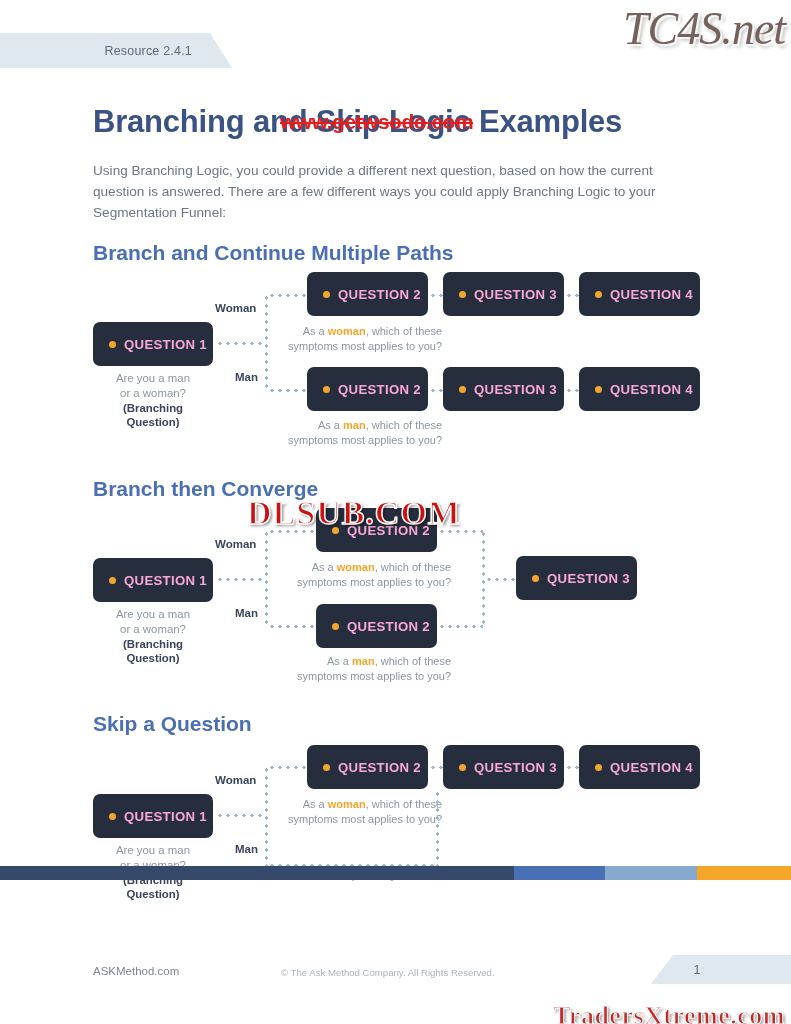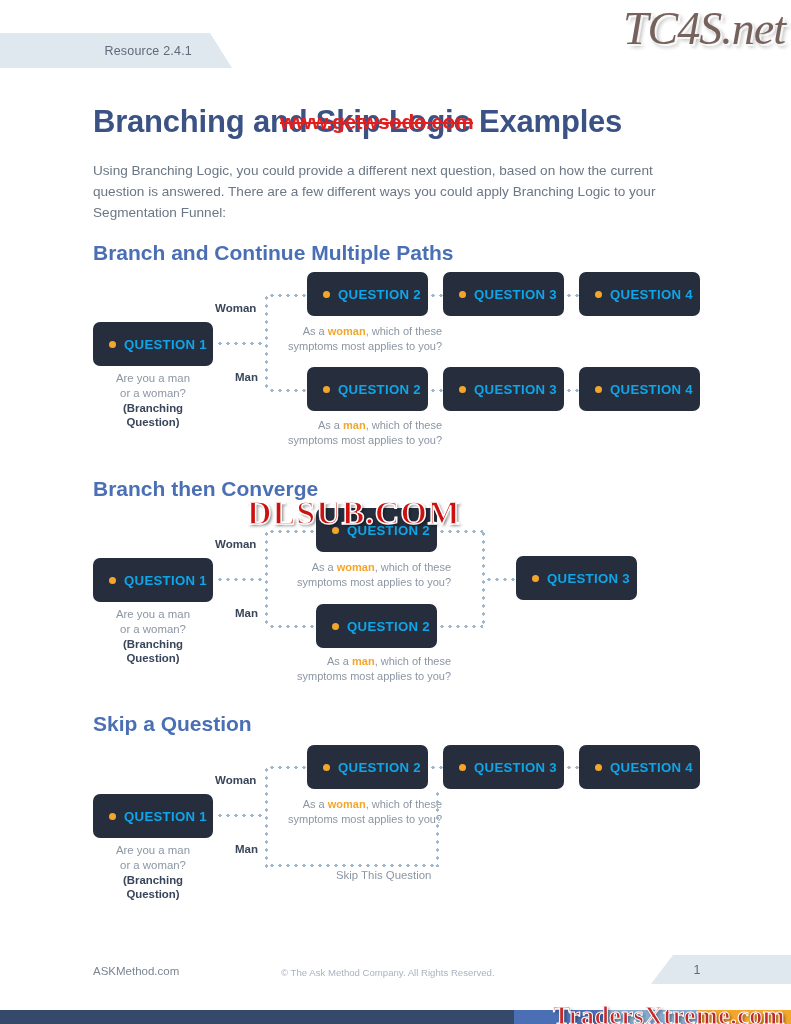--- a/index.html
+++ b/index.html
@@ -2,21 +2,21 @@
 <html><head>
 <meta charset="utf-8">
 <style>
   * { box-sizing: border-box; margin: 0; padding: 0; }
   html, body {
     width: 791px; height: 1024px;
     background: #ffffff;
     font-family: "Liberation Sans", sans-serif;
     overflow: hidden;
   }
-  .page { position: relative; width: 791px; height: 1024px; background: #fff; padding-left: 24px; }
+  .page { position: relative; width: 791px; height: 880px; background: #fff; padding-left: 24px; }
 
   
   .resource-tab {
     position: absolute; left: 0; top: 33px;
     width: 232px; height: 35px;
     background: #dfe7ef;
     clip-path: polygon(0 0, 210px 0, 232px 100%, 0 100%);
     display: flex; align-items: center; justify-content: flex-end;
   }
   .resource-tab-label {
@@ -58,21 +58,21 @@
   #sec3-heading { top: 712px; }
 
   
   .qbox {
     position: absolute;
     background: #262e3d;
     border-radius: 7px;
     display: flex; align-items: center;
     height: 44px;
     padding: 0 16px;
-    color: #0ea5e9;
+    color: #f9a8d4;
   }
   .qbox .dot {
     width: 7px; height: 7px; border-radius: 50%;
     background: #f4a62a; flex: none; margin-right: 8px;
   }
   .qbox .qlabel {
     font-size: 13.2px; font-weight: bold; letter-spacing: .3px; white-space: nowrap;
   }
 
   .branch-label {

